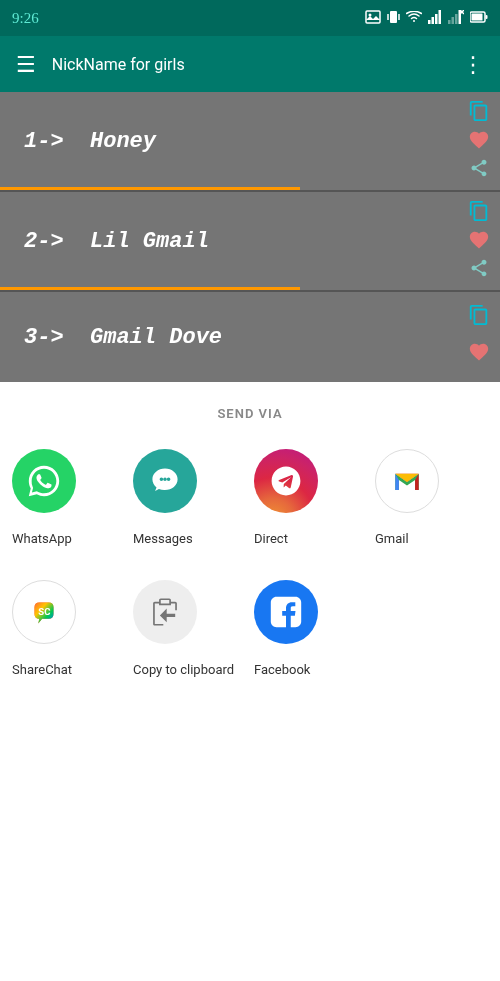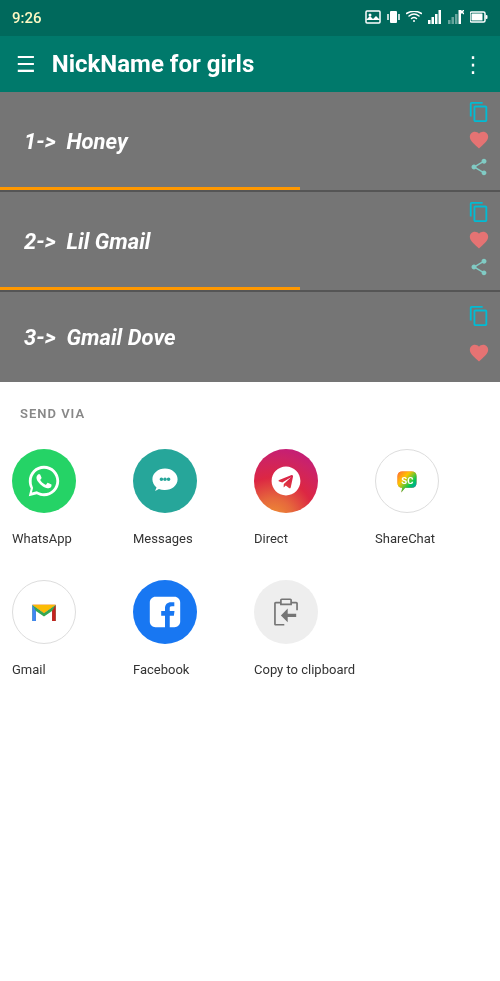--- a/index.html
+++ b/index.html
@@ -15,23 +15,24 @@
     
     .status-bar {
       background: #00695c;
       height: 36px;
       display: flex;
       align-items: center;
       justify-content: space-between;
       padding: 0 12px;
     }
     .status-time {
-      color: #fef9c3;
+      color: #5eead4;
       font-size: 15px;
       font-weight: 500;
+      font-family: Liberation Serif, serif;
     }
     .status-icons {
       display: flex;
       gap: 6px;
       align-items: center;
     }
     .status-icon {
       color: #fff;
       font-size: 13px;
     }
@@ -40,22 +41,22 @@
     .top-bar {
       background: #00796b;
       height: 56px;
       display: flex;
       align-items: center;
       padding: 0 16px;
       gap: 16px;
     }
     .top-bar-title {
       color: #fff;
-      font-size: 24px;
-      font-weight: 700;
+      font-size: 16px;
+      font-weight: 400;
       flex: 1;
     }
     .menu-icon, .more-icon {
       color: #fff;
       font-size: 22px;
       cursor: pointer;
     }
 
     
     .content-area {
@@ -65,20 +66,21 @@
 
     .nickname-item {
       background: #757575;
       border-bottom: 2px solid #555;
       padding: 20px 16px;
       position: relative;
       min-height: 100px;
       display: flex;
       flex-direction: column;
       justify-content: center;
+      font-family: Liberation Mono, monospace;
     }
     .nickname-text {
       color: #fff;
       font-size: 22px;
       font-style: italic;
       font-weight: bold;
       padding-left: 8px;
     }
     .item-actions {
       position: absolute;
@@ -120,20 +122,21 @@
     .share-sheet {
       background: #fff;
       padding: 16px 0 24px 0;
     }
     .send-via-label {
       color: #888;
       font-size: 13px;
       font-weight: 600;
       letter-spacing: 1px;
       padding: 8px 20px 16px 20px;
+      text-align: center;
     }
     .share-grid {
       display: grid;
       grid-template-columns: repeat(4, 1fr);
       gap: 8px 0;
       padding: 0 8px;
     }
     .share-item {
       display: flex;
       flex-direction: column;
@@ -357,20 +360,34 @@
     </div>
 
     <div class="share-item">
       <div class="share-app-icon icon-direct">
 
         <svg width="36" height="36" viewBox="0 0 40 40" fill="white">
             <path d="M20 4C11.16 4 4 11.16 4 20s7.16 16 16 16 16-7.16 16-16S28.84 4 20 4zm7.93 10.36l-2.7 12.76c-.2.9-1.22 1.32-1.93.74l-3.56-2.74-1.72 1.65c-.19.18-.44.28-.7.28l.25-3.62L25 16.42c.31-.27-.07-.42-.48-.15l-8.57 5.41-3.57-1.12c-.87-.27-.88-1.48.01-1.76l13.83-5.37c.74-.28 1.49.22 1.71 1.93z"></path>
           </svg>
       </div>
       <span class="share-app-label">Direct</span>
+    </div>
+
+    <div class="share-item">
+      <div class="share-app-icon icon-gmail">
+        <svg width="36" height="36" viewBox="0 0 40 40">
+            <rect x="7" y="12" width="26" height="18" rx="2" fill="none" stroke="#ddd" stroke-width="0"></rect>
+            <path d="M7 12h26l-13 9L7 12z" fill="#ea4335"></path>
+            <path d="M7 12v18h4V19l9 6 9-6v11h4V12L20 21 7 12z" fill="#34a853"></path>
+            <path d="M7 12l13 9 13-9H7z" fill="#fbbc05"></path>
+            <path d="M7 12v18h4V19L7 12z" fill="#4285f4"></path>
+            <path d="M33 12v18h-4V19l4-7z" fill="#c5221f"></path>
+          </svg>
+      </div>
+      <span class="share-app-label">Gmail</span>
     </div>
 
     <div class="share-item">
       <div class="share-app-icon icon-sharechat">
 
         <svg width="38" height="38" viewBox="0 0 40 40">
           <circle cx="20" cy="20" r="18" fill="white"></circle>
           <path d="M20 6 L34 14 L34 26 L20 34 L6 26 L6 14 Z" fill="none"></path>
 
           <path d="M10 15 Q10 10 15 10 L25 10 Q30 10 30 15 L30 22 Q30 27 25 27 L18 27 L14 32 L15 27 Q10 27 10 22 Z" fill="#FF6B35"></path>
@@ -383,46 +400,32 @@
               <stop offset="100%" style="stop-color:#007BFF"></stop>
             </linearGradient>
           </defs>
           <text x="14" y="23" font-size="10" font-weight="bold" fill="white">SC</text>
         </svg>
       </div>
       <span class="share-app-label">ShareChat</span>
     </div>
 
     <div class="share-item">
-      <div class="share-app-icon icon-gmail">
-        <svg width="36" height="36" viewBox="0 0 40 40">
-            <rect x="7" y="12" width="26" height="18" rx="2" fill="none" stroke="#ddd" stroke-width="0"></rect>
-            <path d="M7 12h26l-13 9L7 12z" fill="#ea4335"></path>
-            <path d="M7 12v18h4V19l9 6 9-6v11h4V12L20 21 7 12z" fill="#34a853"></path>
-            <path d="M7 12l13 9 13-9H7z" fill="#fbbc05"></path>
-            <path d="M7 12v18h4V19L7 12z" fill="#4285f4"></path>
-            <path d="M33 12v18h-4V19l4-7z" fill="#c5221f"></path>
-          </svg>
-      </div>
-      <span class="share-app-label">Gmail</span>
-    </div>
-
-    <div class="share-item">
-      <div class="share-app-icon icon-facebook">
-        <svg width="38" height="38" viewBox="0 0 40 40" fill="white">
-            <path d="M30 4H10C6.69 4 4 6.69 4 10v20c0 3.31 2.69 6 6 6h10V24h-4v-5h4v-3c0-4.1 2.51-6.34 6.16-6.34 1.18 0 2.43.1 3.64.2V14h-2.49C25.22 14 25 14.82 25 16.1V19h5l-.67 5H25v12h5c3.31 0 6-2.69 6-6V10c0-3.31-2.69-6-6-6z"></path>
-          </svg>
-      </div>
-      <span class="share-app-label">Facebook</span>
-    </div>
-
-    <div class="share-item">
       <div class="share-app-icon icon-clipboard">
         <svg width="34" height="34" viewBox="0 0 40 40" fill="#757575">
             <path d="M25 4H15c-1.1 0-2 .9-2 2v2H8c-1.1 0-2 .9-2 2v24c0 1.1.9 2 2 2h10v-2H8V10h5v2h14V10h5v8h2V10c0-1.1-.9-2-2-2h-5V6c0-1.1-.9-2-2-2zm0 6H15V6h10v4z"></path>
             <path d="M22 22v-6l-8 8 8 8v-6h10v-4z"></path>
           </svg>
       </div>
       <span class="share-app-label">Copy to clipboard</span>
     </div>
 
+    <div class="share-item">
+      <div class="share-app-icon icon-facebook">
+        <svg width="38" height="38" viewBox="0 0 40 40" fill="white">
+            <path d="M30 4H10C6.69 4 4 6.69 4 10v20c0 3.31 2.69 6 6 6h10V24h-4v-5h4v-3c0-4.1 2.51-6.34 6.16-6.34 1.18 0 2.43.1 3.64.2V14h-2.49C25.22 14 25 14.82 25 16.1V19h5l-.67 5H25v12h5c3.31 0 6-2.69 6-6V10c0-3.31-2.69-6-6-6z"></path>
+          </svg>
+      </div>
+      <span class="share-app-label">Facebook</span>
+    </div>
+
   </div>
 </div>
 
 </body></html>

